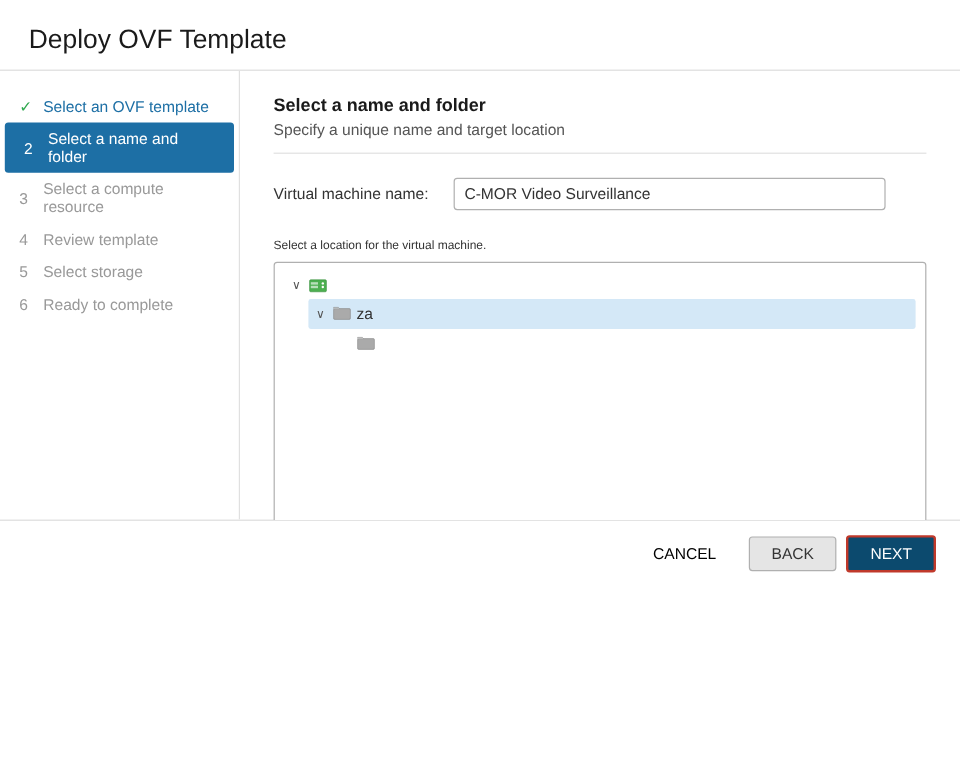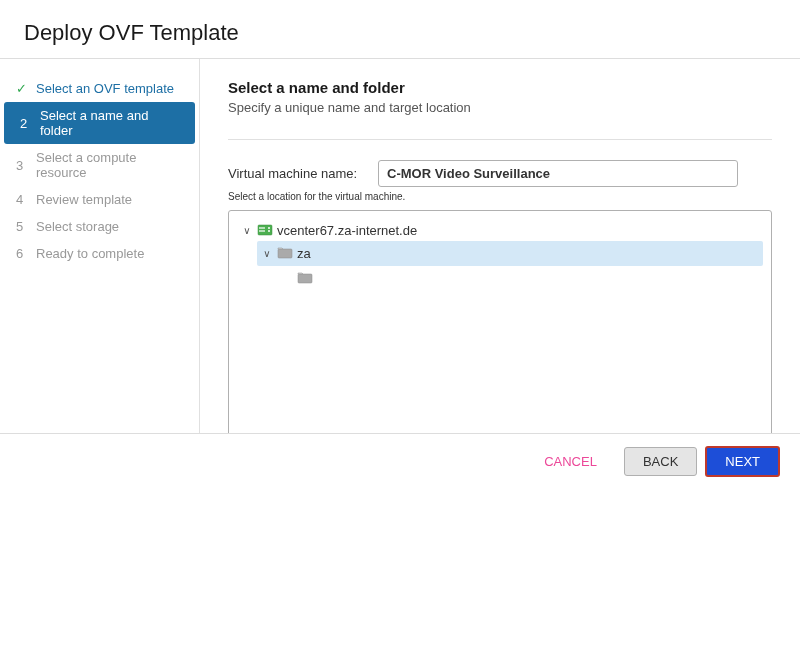--- a/index.html
+++ b/index.html
@@ -90,46 +90,45 @@
       font-size: 15px;
       font-weight: 600;
       color: #1a1a1a;
       margin-bottom: 4px;
     }
 
     .section-subtitle {
       font-size: 13px;
       color: #555;
       margin-bottom: 20px;
-      padding-bottom: 24px;
+      padding-bottom: 12px;
       border-bottom: 1px solid #e0e0e0;
     }
 
     .field-row {
       display: flex;
       align-items: center;
-      margin-bottom: 4px;
+      margin-bottom: 24px;
     }
 
     .field-label {
       font-size: 13px;
       color: #333;
       min-width: 150px;
     }
 
     .field-input {
       flex: 1;
       max-width: 360px;
       border: 1px solid #b0b0b0;
       border-radius: 3px;
       padding: 5px 8px;
       font-size: 13px;
       color: #333;
       outline: none;
-      font-weight: bold;
     }
 
     .location-label {
       font-size: 10px;
       color: #333;
       margin-bottom: 8px;
     }
 
     
     .tree-container {
@@ -197,32 +196,32 @@
       padding: 6px 18px;
       font-size: 13px;
       border-radius: 3px;
       cursor: pointer;
       border: 1px solid transparent;
     }
 
     .btn-cancel {
       background: transparent;
       border-color: transparent;
-      color: #ec4899;
+      color: #000000;
       text-align: center;
     }
 
     .btn-secondary {
       background: #e5e5e5;
       border-color: #b0b0b0;
       color: #333;
     }
 
     .btn-primary {
-      background: #1d4ed8;
+      background: #0c4a6e;
       color: #fff;
       border: 2px solid #c0392b;
     }
   </style>
 </head>
 <body>
 
 <div class="dialog">
   <div class="dialog-title">Deploy OVF Template</div>
 
@@ -279,21 +278,20 @@
           <span class="chevron">∨</span>
           <span class="tree-icon-server">
             <svg viewBox="0 0 16 16" fill="none" xmlns="http://www.w3.org/2000/svg">
               <rect x="1" y="3" width="14" height="10" rx="1" fill="#4CAF50" stroke="#388E3C" stroke-width="0.5"></rect>
               <rect x="2" y="5" width="6" height="2" fill="#fff" opacity="0.6"></rect>
               <rect x="2" y="8" width="6" height="2" fill="#fff" opacity="0.6"></rect>
               <circle cx="12" cy="6" r="1" fill="#fff"></circle>
               <circle cx="12" cy="9" r="1" fill="#fff"></circle>
             </svg>
           </span>
-          <span class="tree-node-label">vcenter67.za-internet.de</span>
         </div>
 
         <div class="tree-children">
 
           <div class="tree-node selected">
             <span class="chevron">∨</span>
             <span class="tree-icon-folder">
               <svg viewBox="0 0 16 16" fill="none" xmlns="http://www.w3.org/2000/svg">
                 <rect x="1" y="5" width="14" height="9" rx="1" fill="#aaa" stroke="#888" stroke-width="0.5"></rect>
                 <path d="M1 5 L1 4 L5 4 L6 5" stroke="#888" stroke-width="0.5" fill="#ccc"></path>

